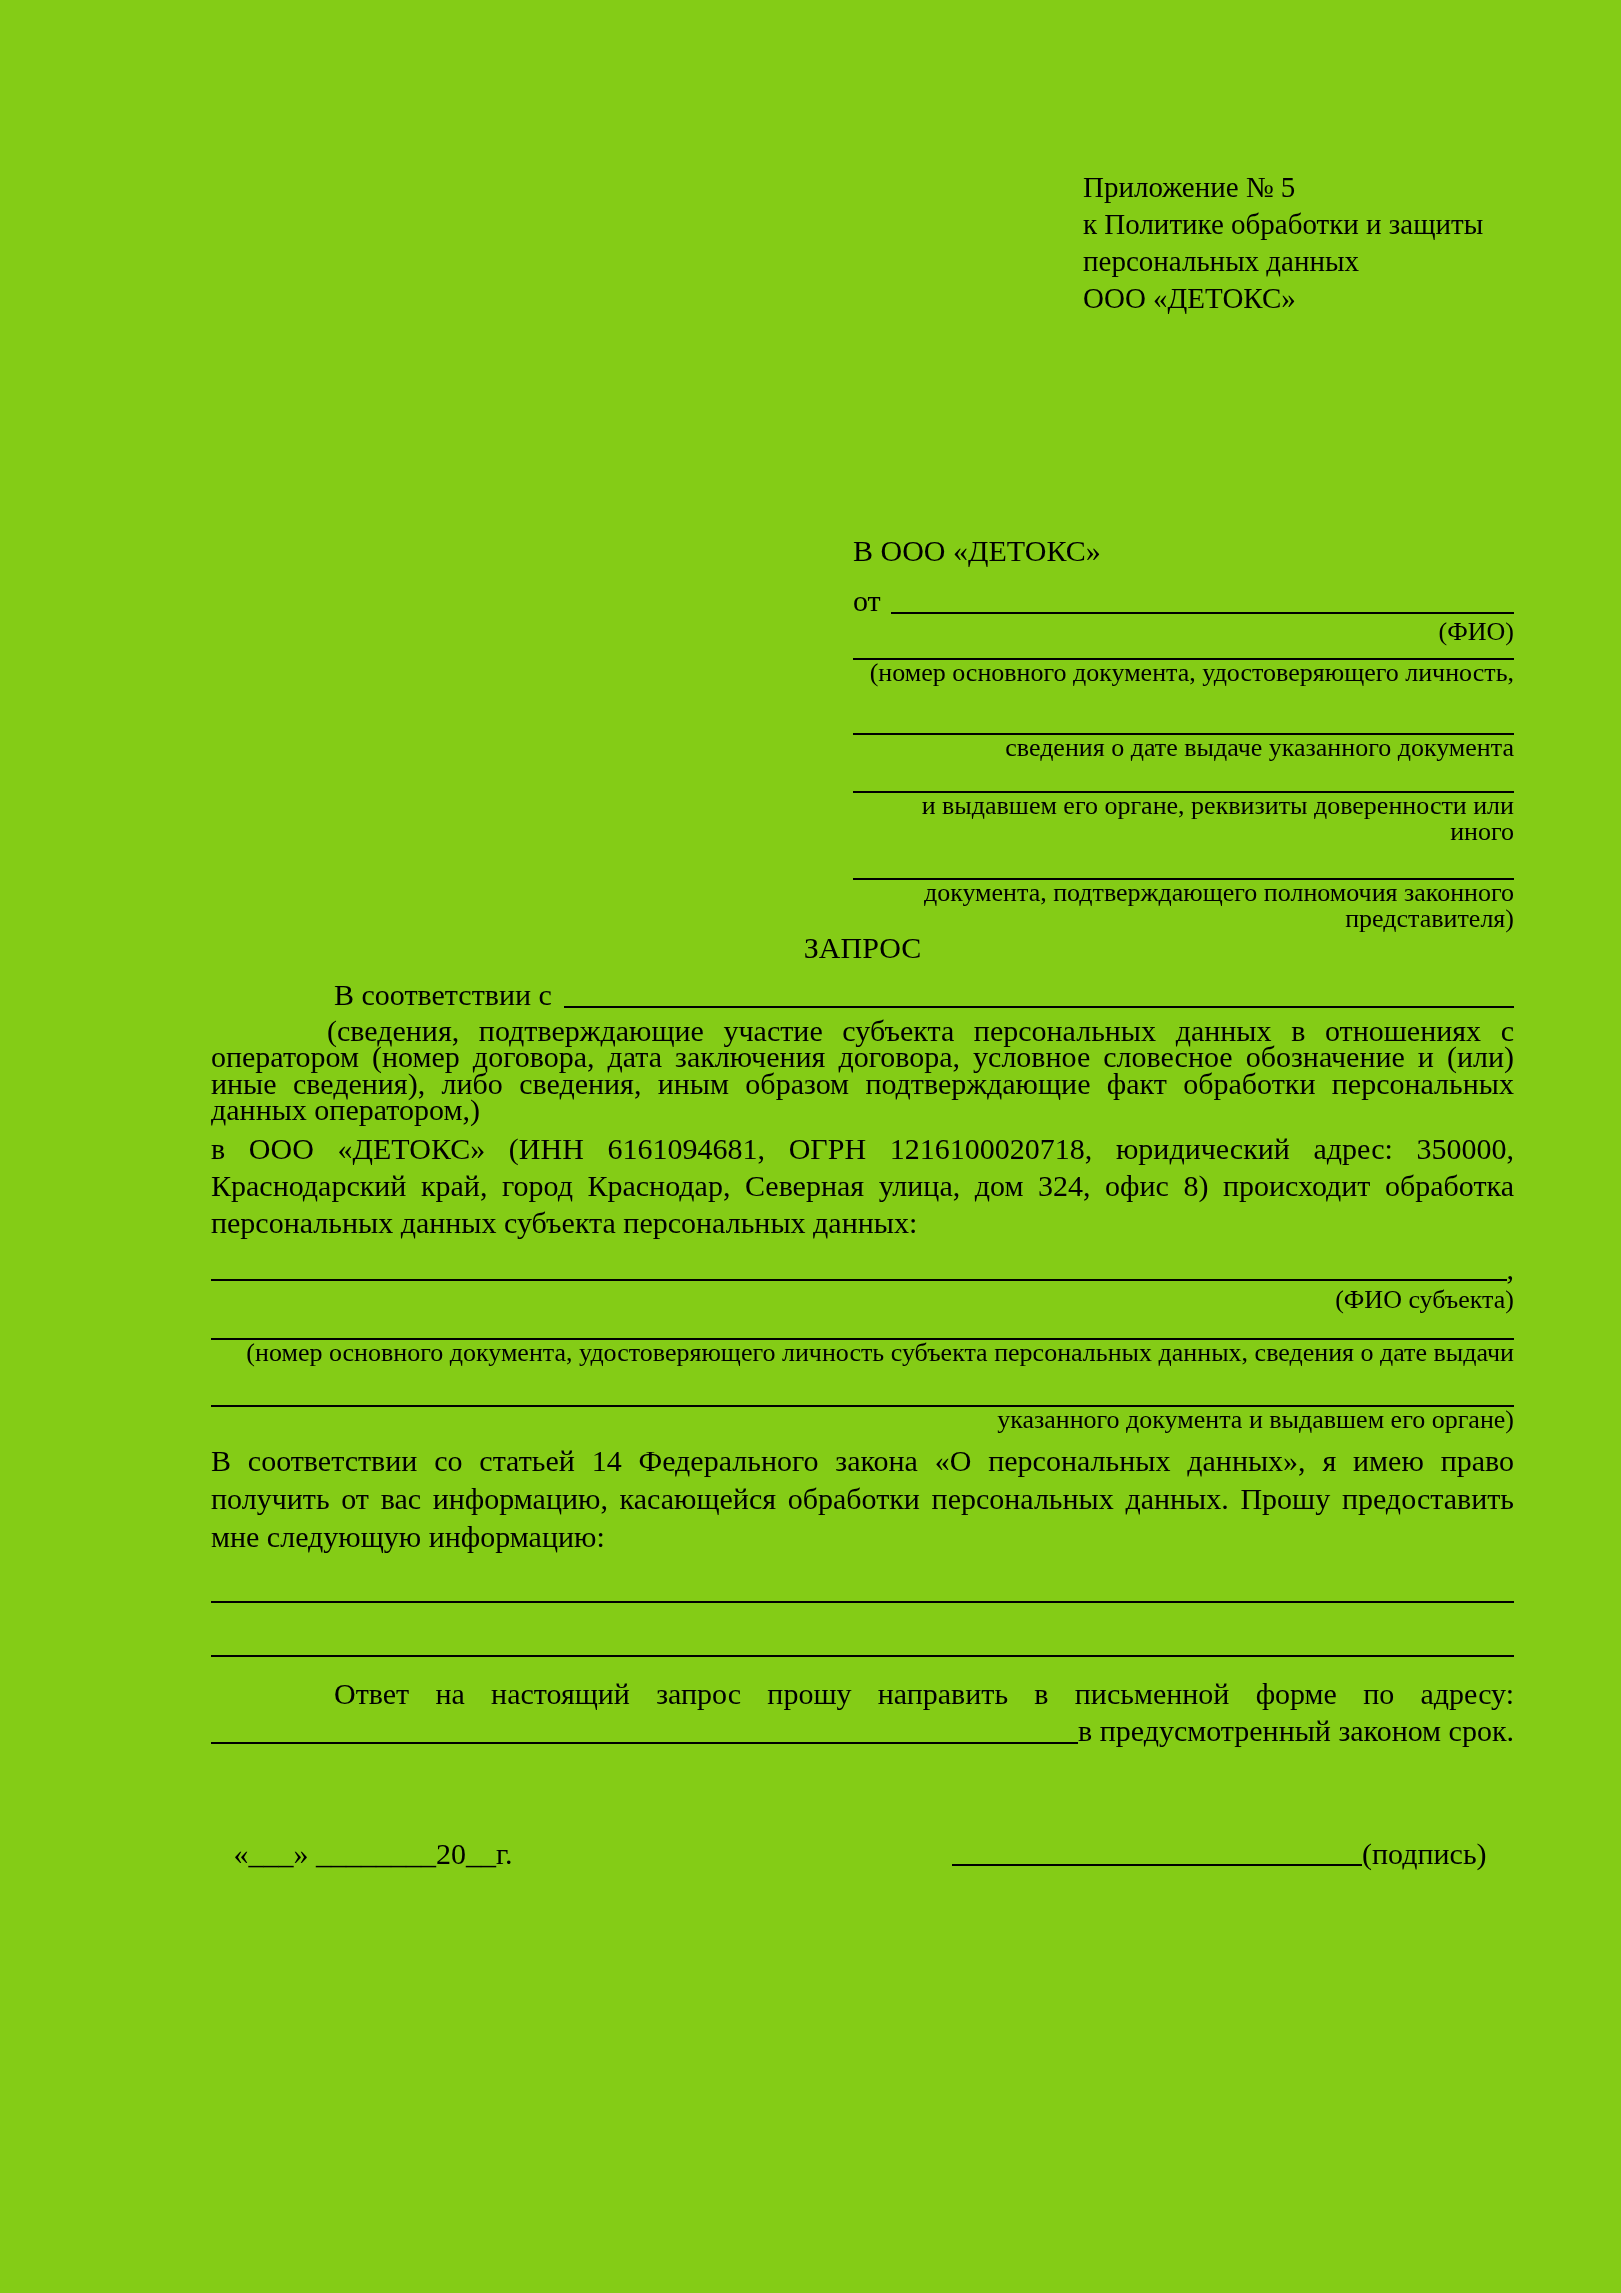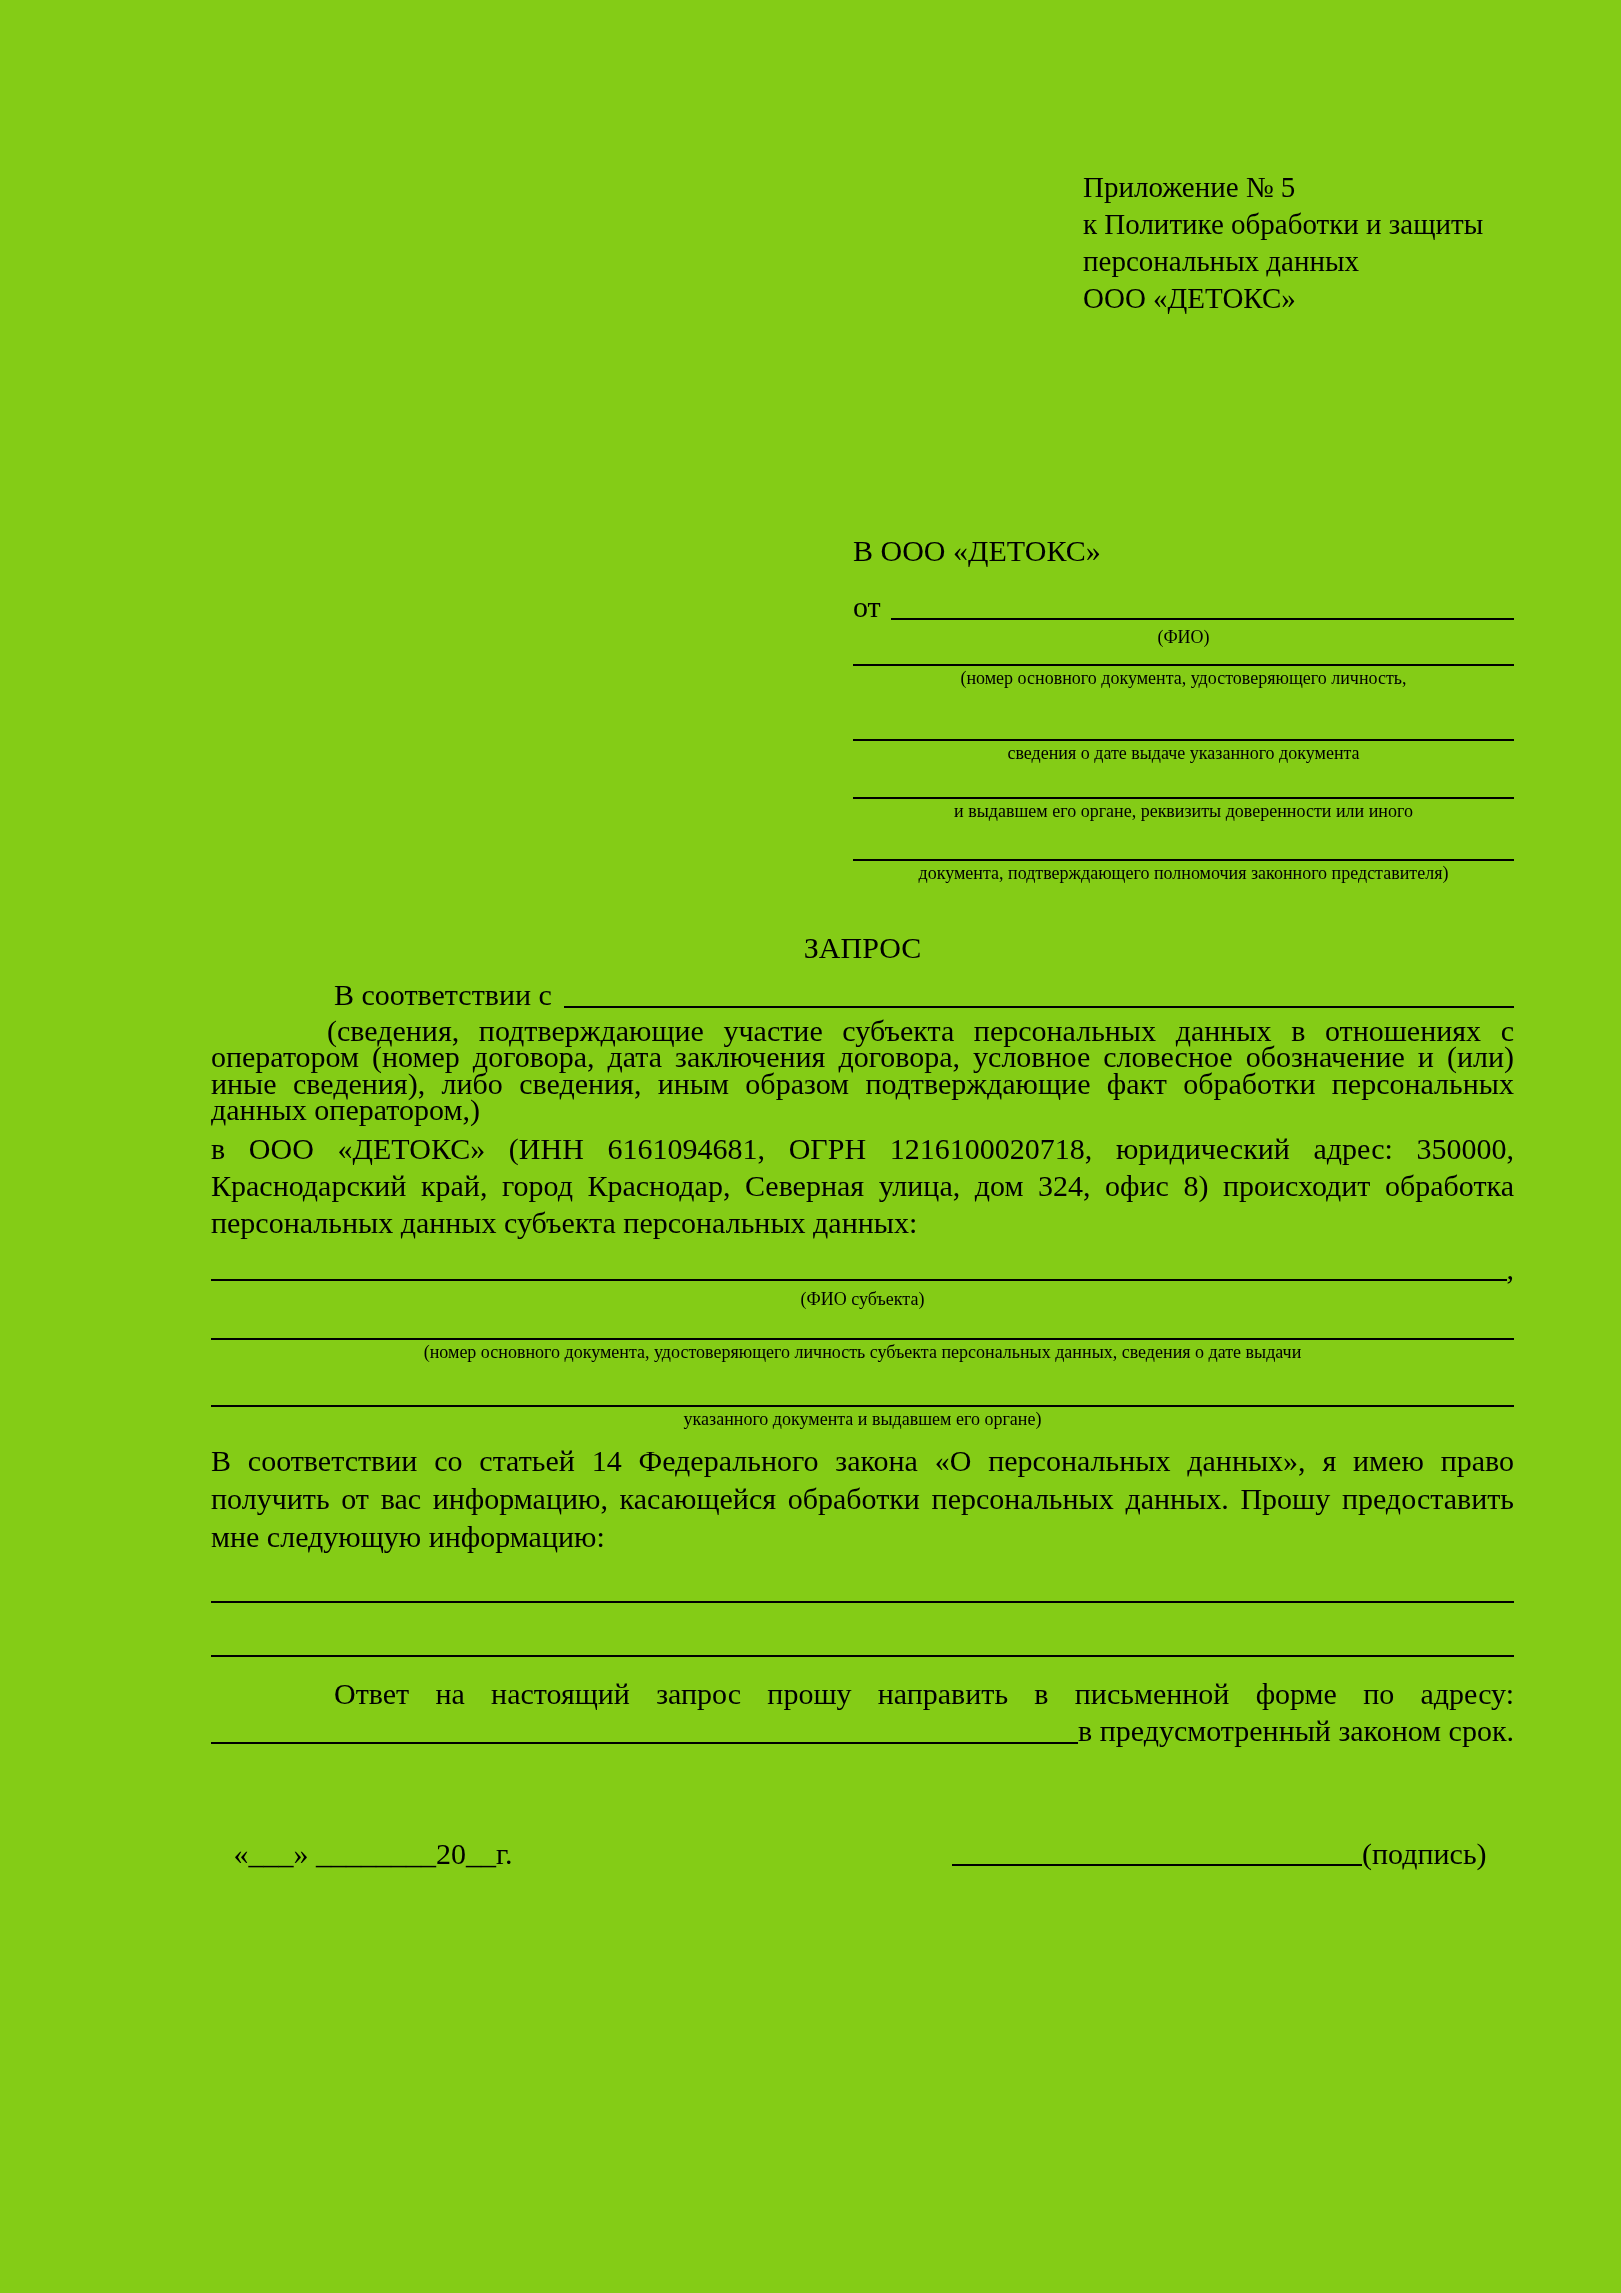--- a/index.html
+++ b/index.html
@@ -38,28 +38,28 @@
 
   
   .addressee {
     position: absolute;
     left: 853px;
     top: 532px;
     width: 661px;
     font-size: 30px;
     line-height: 37px;
   }
-  .from-row { display: flex; margin-top: 19px; }
+  .from-row { display: flex; margin-top: 13px; }
   .from-row .lbl { flex: 0 0 auto; padding-right: 9.8px; }
   .rule { border-bottom: 2.9px solid #000; }
   .from-row .rule { flex: 1 1 auto; margin-bottom: 4.9px; }
   .cap {
-    font-size: 18px;
+    font-size: 26px;
     line-height: 25.5px;
-    text-align: center;
+    text-align: right;
   }
   .fill1 { height: 13.7px; }
   .fill2 { height: 47px; }
   .fill3 { height: 31px; }
   .fill4 { height: 34px; }
 
   
   .lower {
     position: absolute;
     left: 211px;

